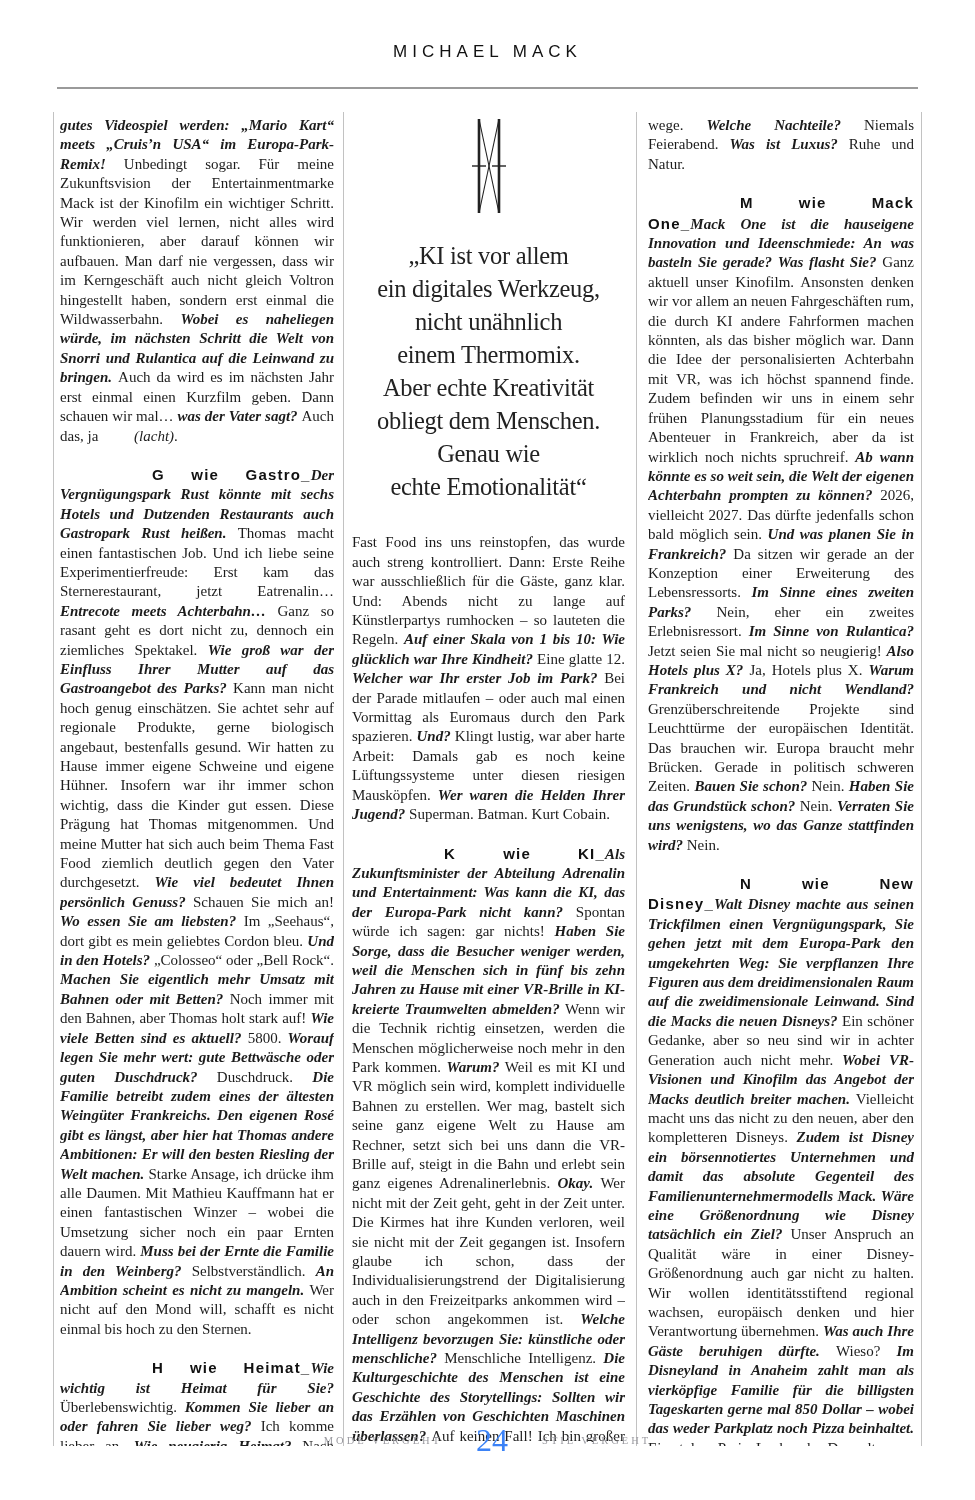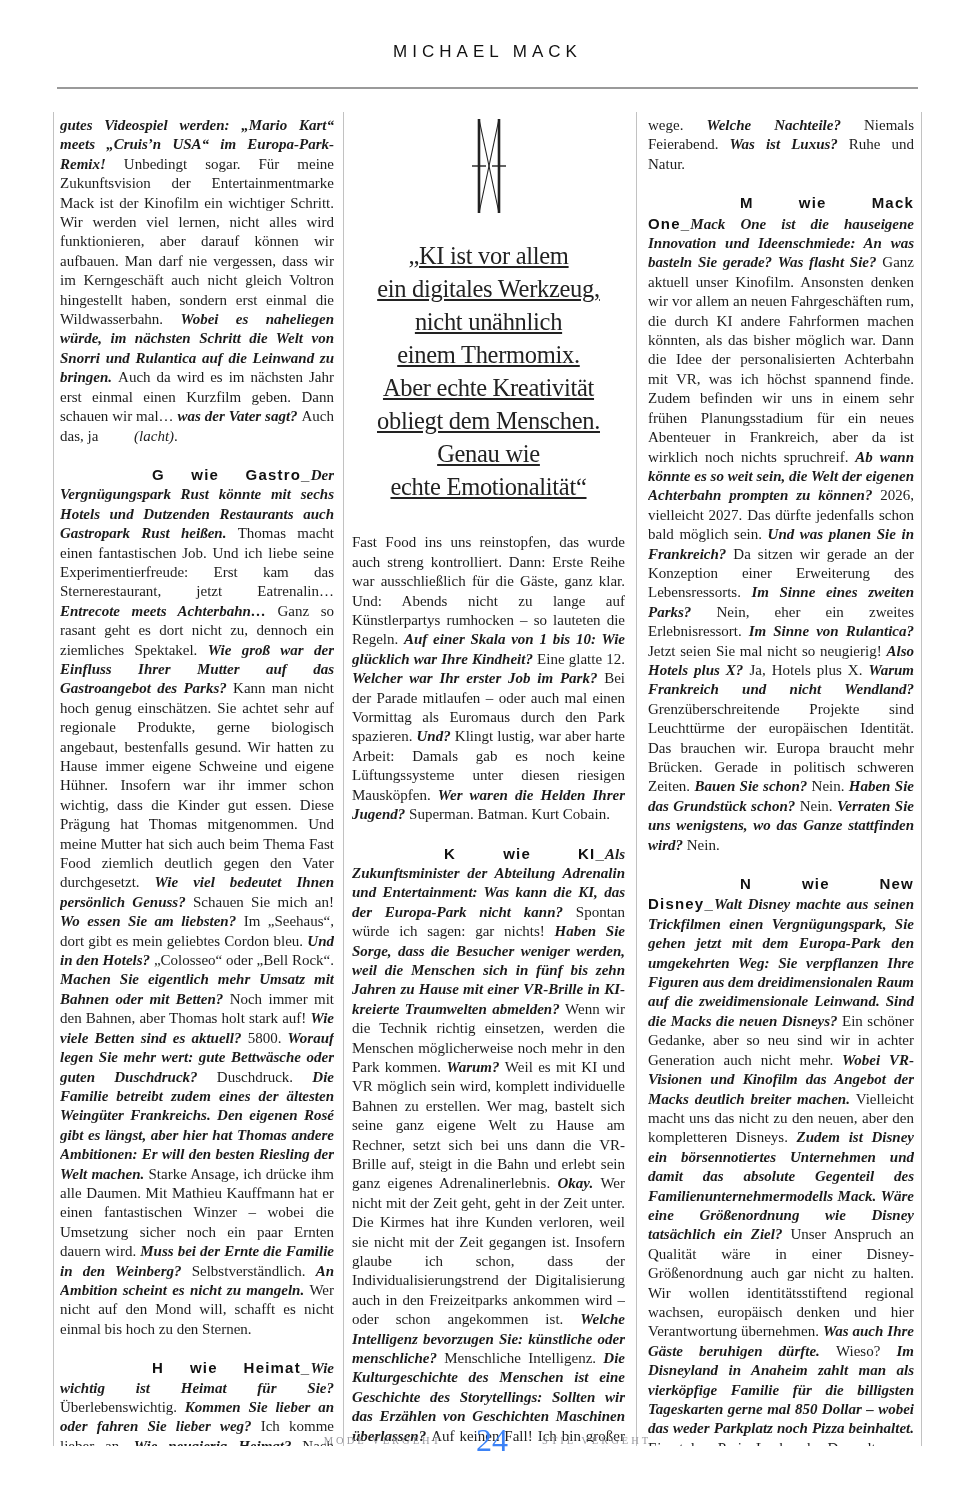--- a/index.html
+++ b/index.html
@@ -22,21 +22,21 @@
   .para{margin:0;}
   .para.sect{margin-top:19px;text-indent:92px;}
   .run-h{font-family:"Liberation Sans",sans-serif;font-weight:700;font-style:normal;
          font-size:15px;letter-spacing:1.2px;color:#111;}
   .run-q{font-style:italic;font-weight:700;}
   .run-a{font-style:normal;font-weight:400;}
   .run-e{font-style:italic;font-weight:400;margin-left:32px;}
   
   .monogram-wrap{width:100%;text-align:center;margin:4px 0 18px 0;}
   .pull-quote{white-space:pre-line;text-align:center;font-size:24.5px;line-height:33px;
-              color:#222;font-weight:400;letter-spacing:-0.3px;margin:0 0 30px 0;text-decoration:underline;}
+              color:#222;font-weight:400;letter-spacing:-0.3px;margin:0 0 30px 0;}
   
   .footer{position:absolute;top:1424px;left:0;width:100%;display:flex;
           justify-content:center;align-items:center;gap:34px;}
   .folio-side{font-family:"Liberation Serif",serif;font-size:10.5px;letter-spacing:3px;
               color:#9a9aa0;}
   .folio-num{font-family:"Liberation Serif",serif;font-size:32px;color:#3b82f6;line-height:1;}
 </style>
 </head>
 <body>
 

